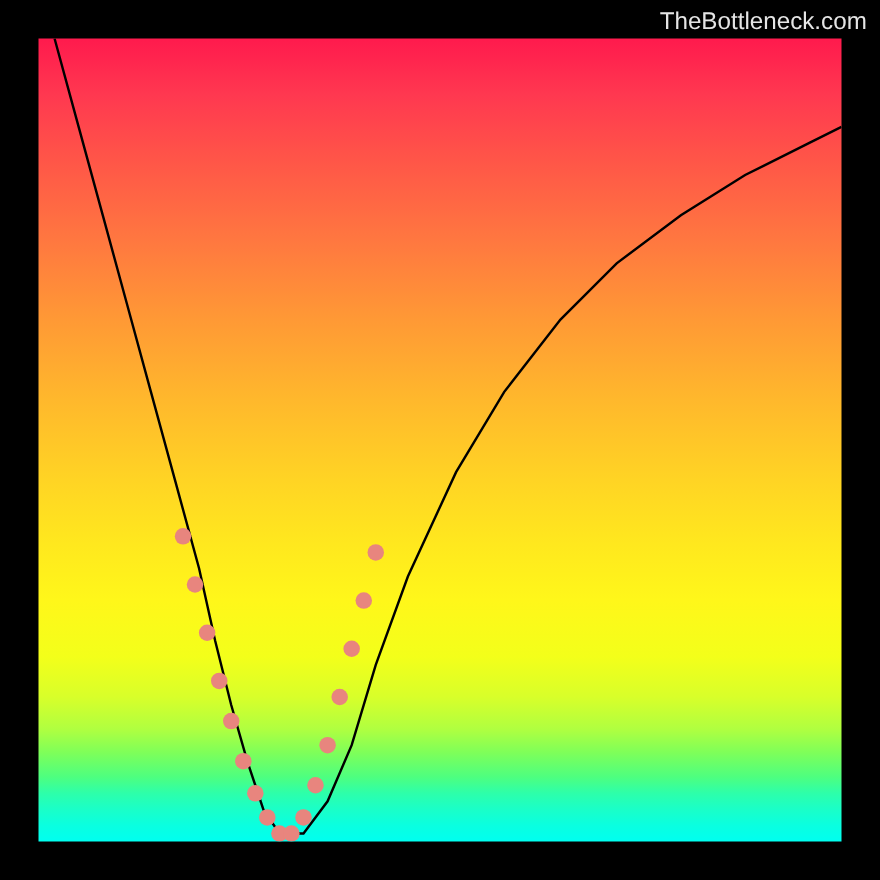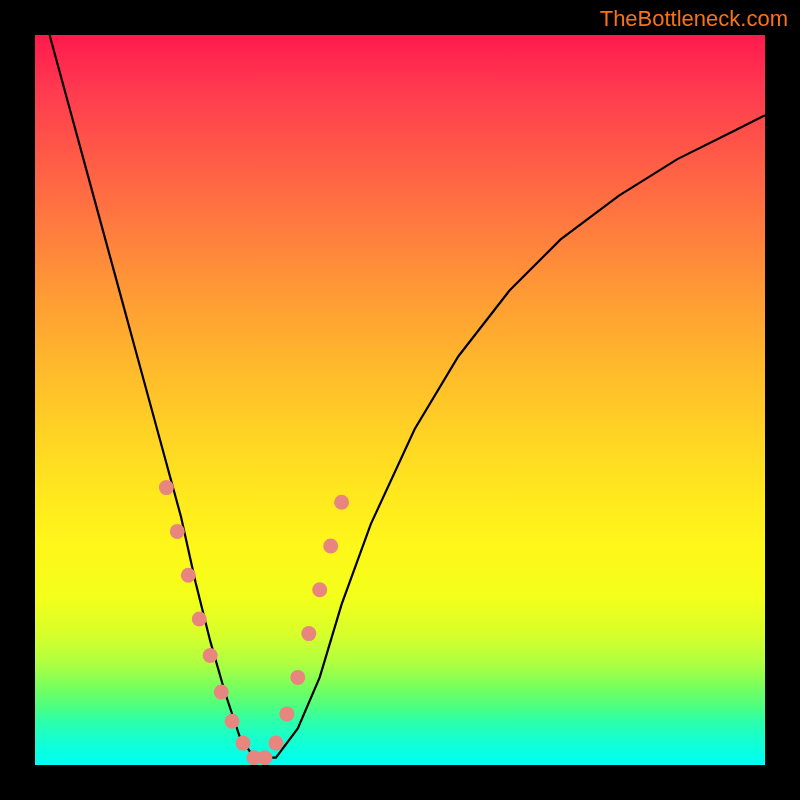--- a/index.html
+++ b/index.html
@@ -8,21 +8,21 @@
     height: 800px;
     background: #000;
     position: relative;
     overflow: hidden;
     font-family: Arial, sans-serif;
   }
   .watermark {
     position: absolute;
     top: 6px;
     right: 12px;
-    color: #f97316;
+    color: #e5e5e5;
     font-size: 22px;
     font-weight: 500;
     z-index: 10;
   }
   .plot-area {
     position: absolute;
     left: 35px;
     top: 35px;
     width: 730px;
     height: 730px;

